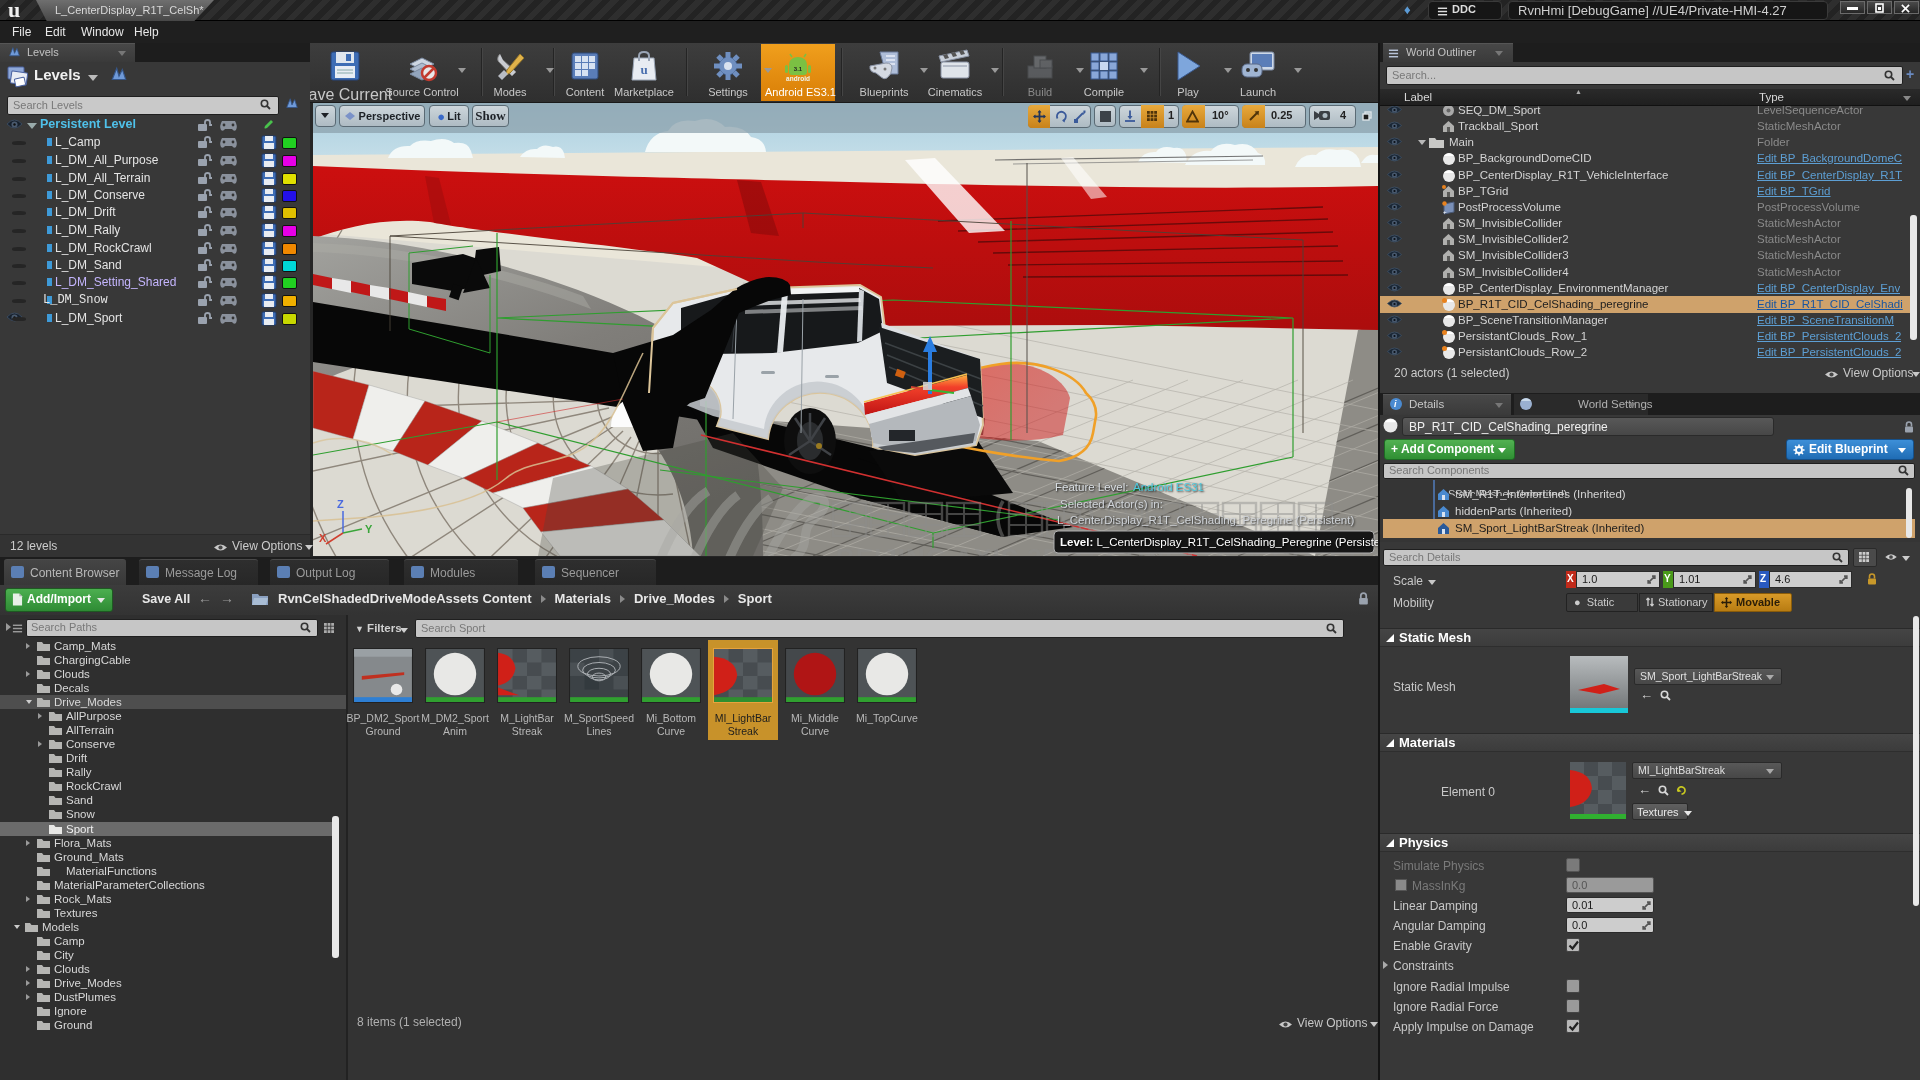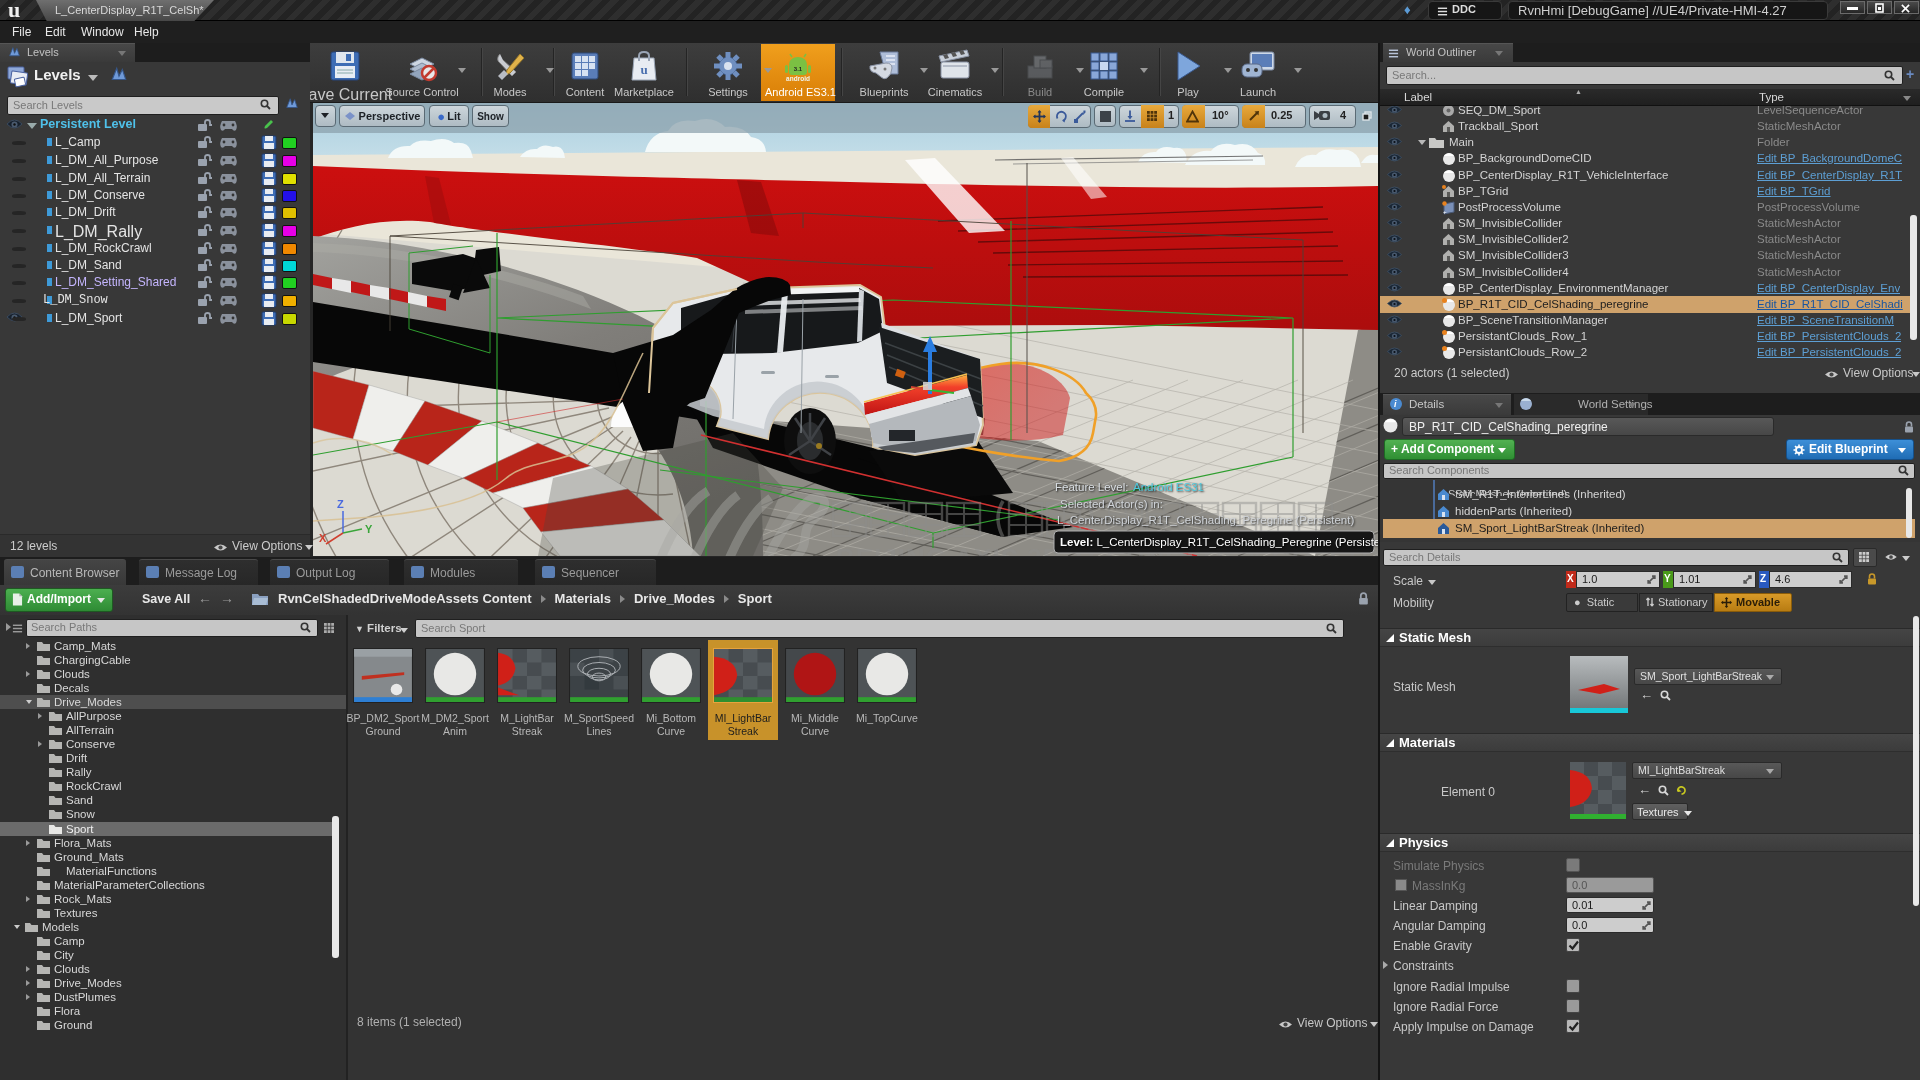--- a/index.html
+++ b/index.html
@@ -324,21 +324,21 @@
     <circle cx="14" cy="5" r="1.4" fill="#333"></circle>
   </svg>
 <svg class="abs" style="left:261px;top:205px" width="16" height="15" viewBox="0 0 16 15">
     <rect x="1" y="1" width="14" height="13" rx="1" fill="#3e6db5" stroke="#1e3a6a"></rect>
     <rect x="4" y="1" width="8" height="5" fill="#e8ecf2"></rect>
     <rect x="3" y="8" width="10" height="6" fill="#e8ecf2"></rect>
   </svg>
 <div class="abs" style="left:282px;top:207px;width:15px;height:12px;background:#e0c000;border:1px solid #111;border-radius:2px;"></div>
 <div class="abs" style="left:12px;top:229px;width:14px;height:4px;background:#252525;border-radius:40%;"></div>
 <div class="abs" style="left:47px;top:226px;width:5px;height:8px;background:#3e9ad8;"></div>
-<div class="txt" style="left:55px;top:223px;color:#e4e4e4;font-size:16px;">L_DM_Rally</div>
+<div class="txt" style="left:55px;top:223px;color:#e4e4e4;font-size:12px;">L_DM_Rally</div>
 <svg class="abs" style="left:197px;top:224px" width="16" height="13" viewBox="0 0 16 13">
     <rect x="1" y="5" width="9" height="7" rx="1" fill="#9aa2ae"></rect>
     <path d="M8 5 L8 3 Q8 1 10.5 1 Q13 1 13 3 L13 6 L15 6" fill="none" stroke="#9aa2ae" stroke-width="1.8"></path>
   </svg>
 <svg class="abs" style="left:219px;top:225px" width="19" height="12" viewBox="0 0 19 12">
     <path d="M3 1 L16 1 Q19 6 17 10 Q15 12 13 9 L6 9 Q4 12 2 10 Q0 6 3 1 Z" fill="#8a919c"></path>
     <circle cx="5" cy="5" r="1.4" fill="#333"></circle>
     <circle cx="14" cy="5" r="1.4" fill="#333"></circle>
   </svg>
 <svg class="abs" style="left:261px;top:223px" width="16" height="15" viewBox="0 0 16 15">
@@ -764,21 +764,21 @@
       <text x="6" y="439" fill="#d04030">X</text>
     </g>
 <rect x="0" y="0" width="1065" height="30" fill="#8a9fab" opacity="0.72"></rect>
 </svg>
 <div class="abs" style="left:315px;top:105px;width:21px;height:22px;background:linear-gradient(#cdd6db,#aebbc3);border:1px solid #5a6a74;border-radius:4px;display:flex;align-items:center;justify-content:center;color:#1d2126;font-size:11px;font-weight:bold;"></div>
 <div class="abs" style="left:321px;top:113px;width:0;height:0;border-left:4px solid transparent;border-right:4px solid transparent;border-top:5px solid #1d2126;"></div>
 <div class="abs" style="left:339px;top:105px;width:86px;height:22px;background:linear-gradient(#cdd6db,#aebbc3);border:1px solid #5a6a74;border-radius:4px;display:flex;align-items:center;justify-content:center;color:#1d2126;font-size:11px;font-weight:bold;"><svg width="12" height="10" viewBox="0 0 12 10" style="margin-right:3px">
       <path d="M1,5 L6,1 L11,5 L6,9 Z" fill="#7a92c8"></path>
     </svg>Perspective</div>
 <div class="abs" style="left:429px;top:105px;width:40px;height:22px;background:linear-gradient(#cdd6db,#aebbc3);border:1px solid #5a6a74;border-radius:4px;display:flex;align-items:center;justify-content:center;color:#1d2126;font-size:11px;font-weight:bold;"><span style="color:#3a6ac8;margin-right:2px;font-size:13px;">●</span>Lit</div>
-<div class="abs" style="left:472px;top:105px;width:37px;height:22px;background:linear-gradient(#cdd6db,#aebbc3);border:1px solid #5a6a74;border-radius:4px;display:flex;align-items:center;justify-content:center;color:#1d2126;font-size:10px;font-weight:bold;">Show</div>
+<div class="abs" style="left:472px;top:105px;width:37px;height:22px;background:linear-gradient(#cdd6db,#aebbc3);border:1px solid #5a6a74;border-radius:4px;display:flex;align-items:center;justify-content:center;color:#1d2126;font-size:13px;font-weight:bold;font-family:Liberation Serif, serif;">Show</div>
 <div class="abs" style="left:1028px;top:105px;width:63px;height:23px;background:linear-gradient(#cdd6db,#aebbc3);border:1px solid #5a6a74;border-radius:4px;"></div>
 <div class="abs" style="left:1028px;top:105px;width:22px;height:23px;border-radius:4px 0 0 4px;background:linear-gradient(#e8a93c,#c8821a);"></div>
 <svg class="abs" style="left:1033px;top:110px" width="13" height="13" viewBox="0 0 13 13">
     <g stroke="#23355a" stroke-width="1.8">
       <line x1="6.5" y1="1" x2="6.5" y2="12"></line>
       <line x1="1" y1="6.5" x2="12" y2="6.5"></line>
     </g>
     <path d="M6.5,0 L8.5,2.5 L4.5,2.5 Z" fill="#23355a"></path>
     <path d="M6.5,13 L8.5,10.5 L4.5,10.5 Z" fill="#23355a"></path>
     <path d="M0,6.5 L2.5,4.5 L2.5,8.5 Z" fill="#23355a"></path>
@@ -1031,21 +1031,21 @@
   </svg>
 <div class="txt" style="left:54px;top:977px;color:#d8d8d8;font-size:11.5px;">Drive_Modes</div>
 <div class="abs" style="left:26px;top:994px;width:0;height:0;border-top:3px solid transparent;border-bottom:3px solid transparent;border-left:4px solid #9a9a9a;"></div>
 <svg class="abs" style="left:37px;top:992px" width="13" height="11" viewBox="0 0 13 11">
     <path d="M0,1 L5,1 L6.5,3 L13,3 L13,10 L0,10 Z" fill="#b5b5b3"></path>
   </svg>
 <div class="txt" style="left:54px;top:991px;color:#d8d8d8;font-size:11.5px;">DustPlumes</div>
 <svg class="abs" style="left:37px;top:1006px" width="13" height="11" viewBox="0 0 13 11">
     <path d="M0,1 L5,1 L6.5,3 L13,3 L13,10 L0,10 Z" fill="#b5b5b3"></path>
   </svg>
-<div class="txt" style="left:54px;top:1005px;color:#d8d8d8;font-size:11.5px;">Flora</div>
+<div class="txt" style="left:54px;top:1005px;color:#d8d8d8;font-size:11.5px;">Ignore</div>
 <svg class="abs" style="left:37px;top:1020px" width="13" height="11" viewBox="0 0 13 11">
     <path d="M0,1 L5,1 L6.5,3 L13,3 L13,10 L0,10 Z" fill="#b5b5b3"></path>
   </svg>
 <div class="txt" style="left:54px;top:1019px;color:#d8d8d8;font-size:11.5px;">Ground</div>
 <div class="abs" style="left:332px;top:816px;width:7px;height:142px;background:#e8e8e8;border-radius:3px;"></div>
 <div class="abs" style="left:348px;top:615px;width:1030px;height:465px;background:#333;"></div>
 <div class="txt" style="left:355px;top:622px;color:#d0d0d0;font-size:11.5px;font-weight:bold;"><span style="font-size:9px;">▼</span> Filters</div>
 <div class="abs" style="left:400px;top:628px;width:0;height:0;border-left:4px solid transparent;border-right:4px solid transparent;border-top:5px solid #d0d0d0;"></div>
 <div class="abs" style="left:415px;top:619px;width:929px;height:19px;background:#c6c6c6;border-radius:2px;border:1px solid #1f1f1f;"></div>
 <div class="txt" style="left:421px;top:622px;color:#787878;font-size:11px;">Search Sport</div>

